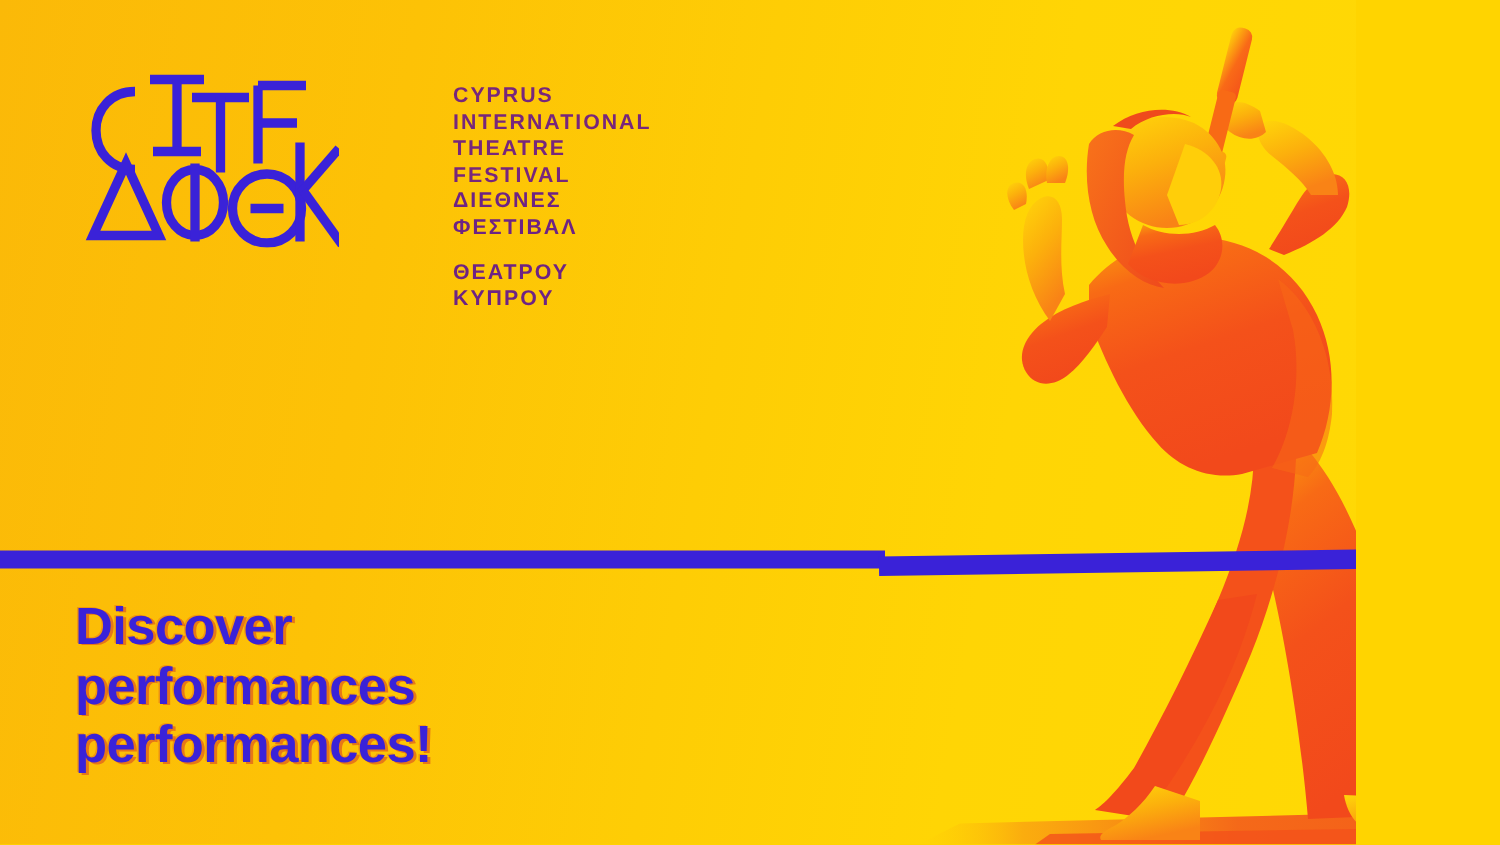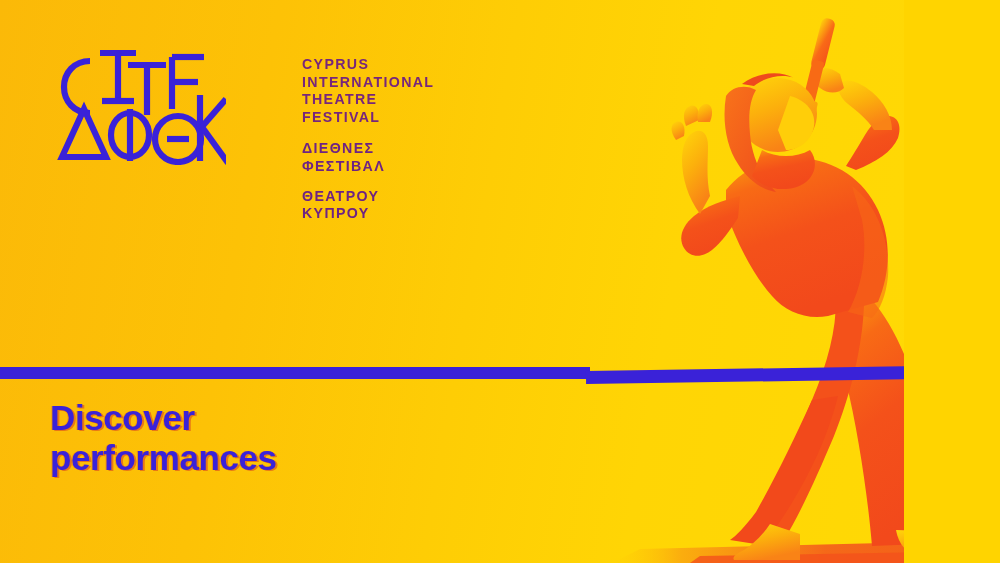--- a/index.html
+++ b/index.html
@@ -47,21 +47,21 @@
 
   #logo-text {
     position:absolute; left:248px; top:9px;
     color:#7A2A7A;
     font-weight:700;
     font-size:14.2px;
     letter-spacing:1.35px;
     line-height:17.6px;
   }
   #logo-text .latin { color:#77267C; }
-  #logo-text .greek { display:block; margin-top:14px; color:#6E2384; }
+  #logo-text .greek { display:block; color:#6E2384; }
 
   
   #dates {
     position:absolute; left:52px; top:270px;
     color:#3A22D8;
     font-size:40px;
     font-weight:700;
     line-height:44px;
     letter-spacing:0.6px;
     text-shadow:1.4px 0 0 rgba(214,62,40,.60), -0.6px 0 0 rgba(214,62,40,.25);
@@ -250,15 +250,16 @@
       <span class="latin">THEATRE FESTIVAL</span>
       <span class="greek">ΔΙΕΘΝΕΣ ΦΕΣΤΙΒΑΛ</span>
       <span class="greek" style="margin-top:12px">ΘΕΑΤΡΟΥ ΚΥΠΡΟΥ</span>
     </div>
   </div>
 
 
   <div id="headline">
     <span>Discover</span>
     <span>performances</span>
+    <span>performances!</span>
   </div>
 
 </div>
 
 </body></html>

